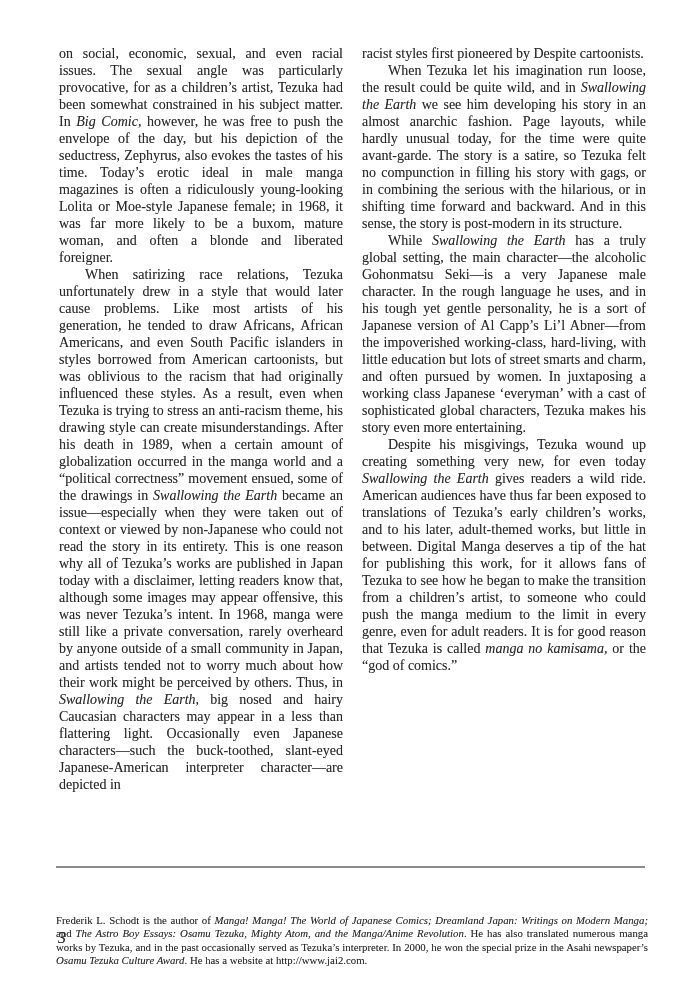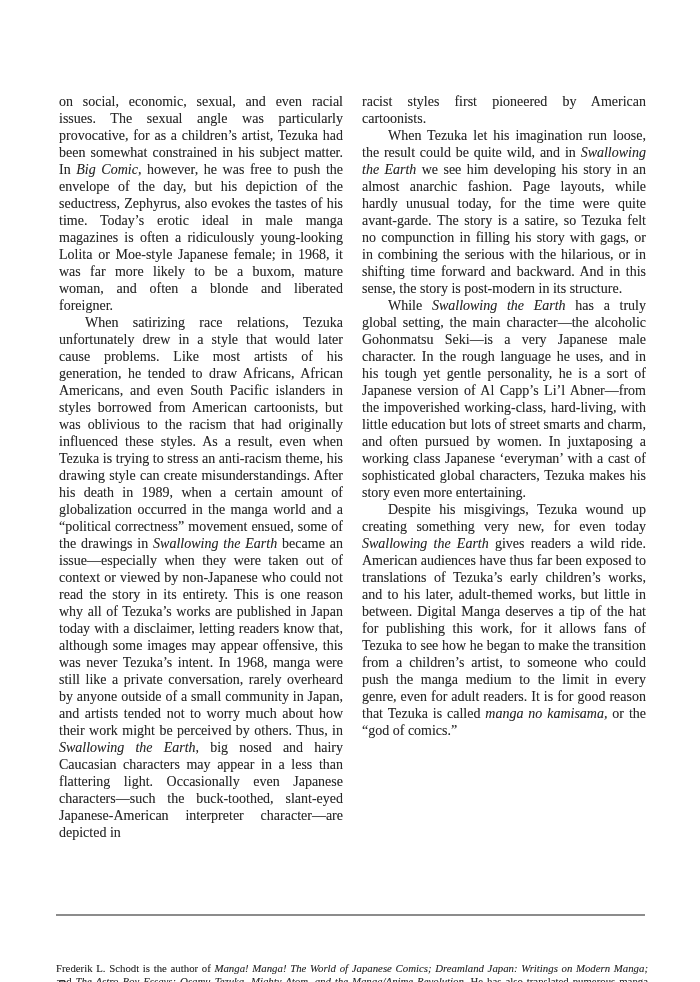--- a/index.html
+++ b/index.html
@@ -11,21 +11,20 @@
     width: 700px;
     height: 982px;
     overflow: hidden;
     font-family: "Liberation Serif", serif;
   }
   .page {
     position: relative;
     width: 700px;
     height: 730px;
     background: var(--page-bg, #ffffff);
-    margin-top: 48px;
   }
   .columns {
     position: absolute;
     left: 59px;
     top: 45px;
     width: 587px;
     display: flex;
     gap: 19px;
   }
   .col {
@@ -77,21 +76,21 @@
 <body>
 
 <div class="page">
 
   <div class="columns">
     <div class="col">
         <p class="para"><span>on social, economic, sexual, and even racial issues. The sexual angle was particularly provocative, for as a children’s artist, Tezuka had been somewhat constrained in his subject matter. In </span><em>Big Comic</em><span>, however, he was free to push the envelope of the day, but his depiction of the seductress, Zephyrus, also evokes the tastes of his time. Today’s erotic ideal in male manga magazines is often a ridiculously young-looking Lolita or Moe-style Japanese female; in 1968, it was far more likely to be a buxom, mature woman, and often a blonde and liberated foreigner.</span></p>
         <p class="para indent"><span>When satirizing race relations, Tezuka unfortunately drew in a style that would later cause problems. Like most artists of his generation, he tended to draw Africans, African Americans, and even South Pacific islanders in styles borrowed from American cartoonists, but was oblivious to the racism that had originally influenced these styles. As a result, even when Tezuka is trying to stress an anti-racism theme, his drawing style can create misunderstandings. After his death in 1989, when a certain amount of globalization occurred in the manga world and a “political correctness” movement ensued, some of the drawings in </span><em>Swallowing the Earth</em><span> became an issue—especially when they were taken out of context or viewed by non-Japanese who could not read the story in its entirety. This is one reason why all of Tezuka’s works are published in Japan today with a disclaimer, letting readers know that, although some images may appear offensive, this was never Tezuka’s intent. In 1968, manga were still like a private conversation, rarely overheard by anyone outside of a small community in Japan, and artists tended not to worry much about how their work might be perceived by others. Thus, in </span><em>Swallowing the Earth,</em><span> big nosed and hairy Caucasian characters may appear in a less than flattering light. Occasionally even Japanese characters—such the buck-toothed, slant-eyed Japanese-American interpreter character—are depicted in</span></p>
       </div>
     <div class="col">
-        <p class="para"><span>racist styles first pioneered by American cartoonists.</span></p>
+        <p class="para"><span>racist styles first pioneered by Despite cartoonists.</span></p>
         <p class="para indent"><span>When Tezuka let his imagination run loose, the result could be quite wild, and in </span><em>Swallowing the Earth</em><span> we see him developing his story in an almost anarchic fashion. Page layouts, while hardly unusual today, for the time were quite avant-garde. The story is a satire, so Tezuka felt no compunction in filling his story with gags, or in combining the serious with the hilarious, or in shifting time forward and backward. And in this sense, the story is post-modern in its structure.</span></p>
         <p class="para indent"><span>While </span><em>Swallowing the Earth</em><span> has a truly global setting, the main character—the alcoholic Gohonmatsu Seki—is a very Japanese male character. In the rough language he uses, and in his tough yet gentle personality, he is a sort of Japanese version of Al Capp’s Li’l Abner—from the impoverished working-class, hard-living, with little education but lots of street smarts and charm, and often pursued by women. In juxtaposing a working class Japanese ‘everyman’ with a cast of sophisticated global characters, Tezuka makes his story even more entertaining.</span></p>
         <p class="para indent"><span>Despite his misgivings, Tezuka wound up creating something very new, for even today </span><em>Swallowing the Earth</em><span> gives readers a wild ride. American audiences have thus far been exposed to translations of Tezuka’s early children’s works, and to his later, adult-themed works, but little in between. Digital Manga deserves a tip of the hat for publishing this work, for it allows fans of Tezuka to see how he began to make the transition from a children’s artist, to someone who could push the manga medium to the limit in every genre, even for adult readers. It is for good reason that Tezuka is called </span><em>manga no kamisama,</em><span> or the “god of comics.”</span></p>
       </div>
   </div>
 
   <div class="footnote-divider"></div>
 
   <div class="footnote">
       <p class="para"><span>Frederik L. Schodt is the author of </span><em>Manga! Manga! The World of Japanese Comics; Dreamland Japan: Writings on Modern Manga;</em><span> and </span><em>The Astro Boy Essays: Osamu Tezuka, Mighty Atom, and the Manga/Anime Revolution</em><span>. He has also translated numerous manga works by Tezuka, and in the past occasionally served as Tezuka’s interpreter. In 2000, he won the special prize in the Asahi newspaper’s </span><em>Osamu Tezuka Culture Award</em><span>. He has a website at http://www.jai2.com.</span></p>

